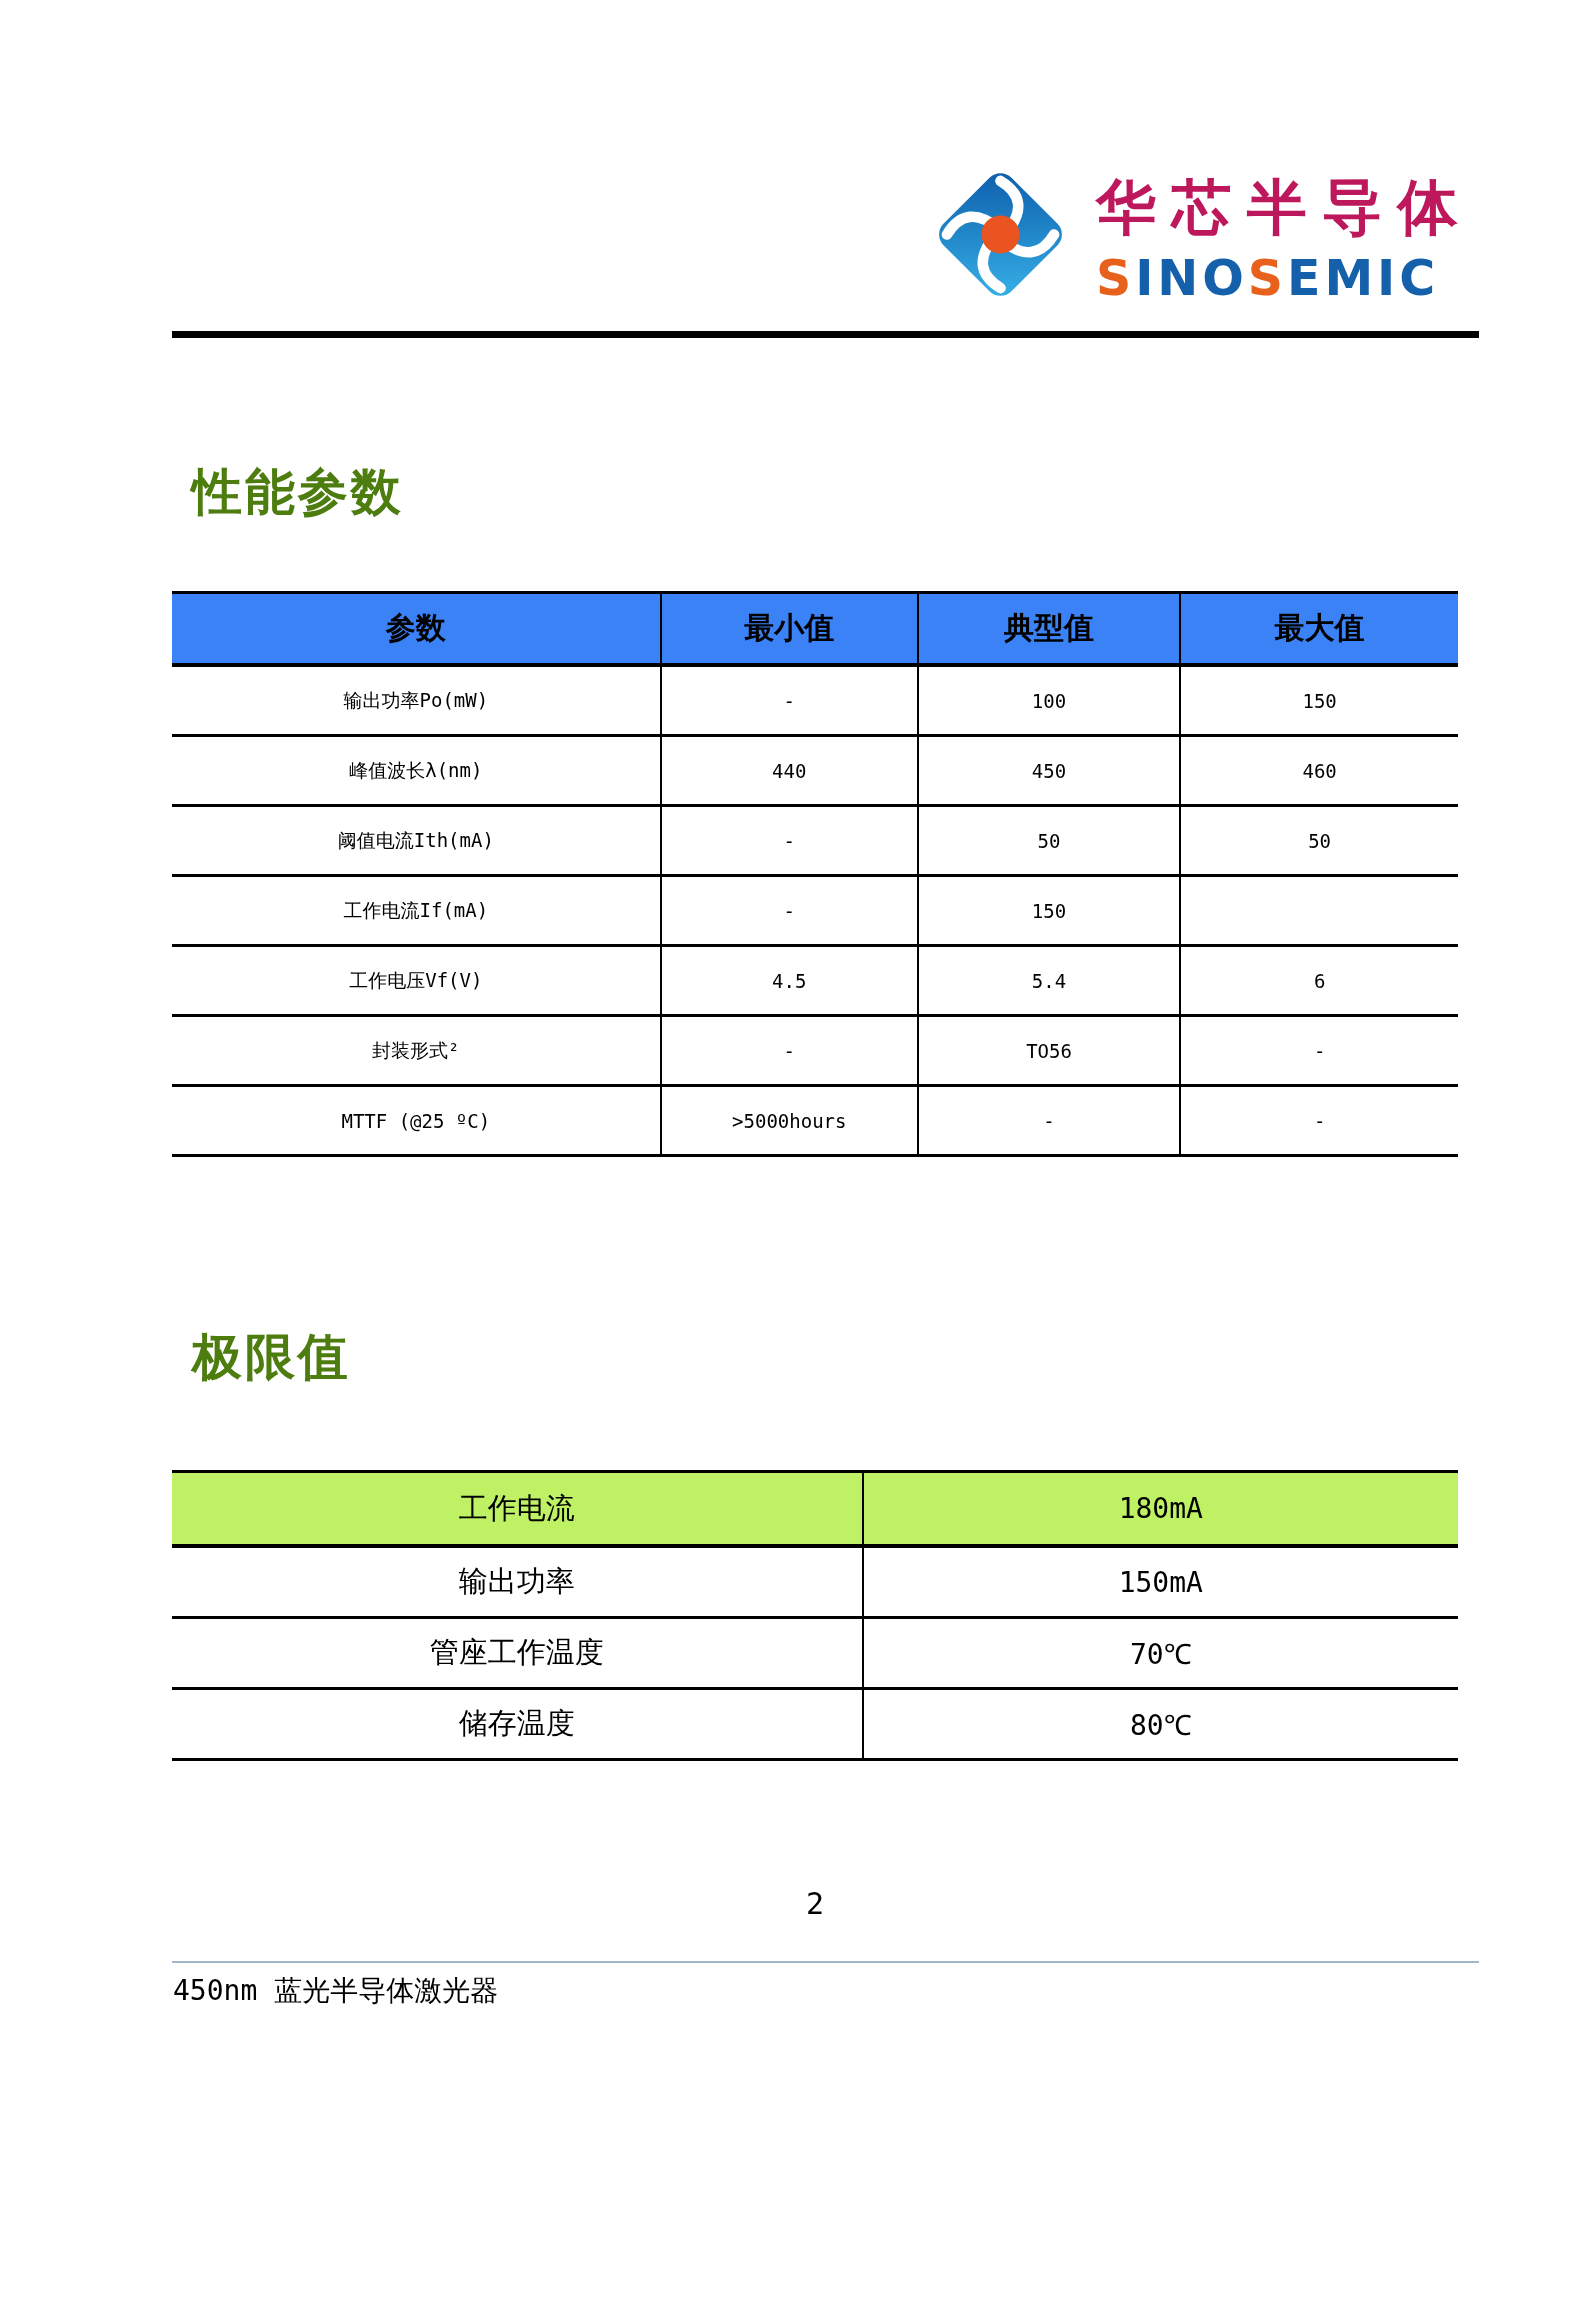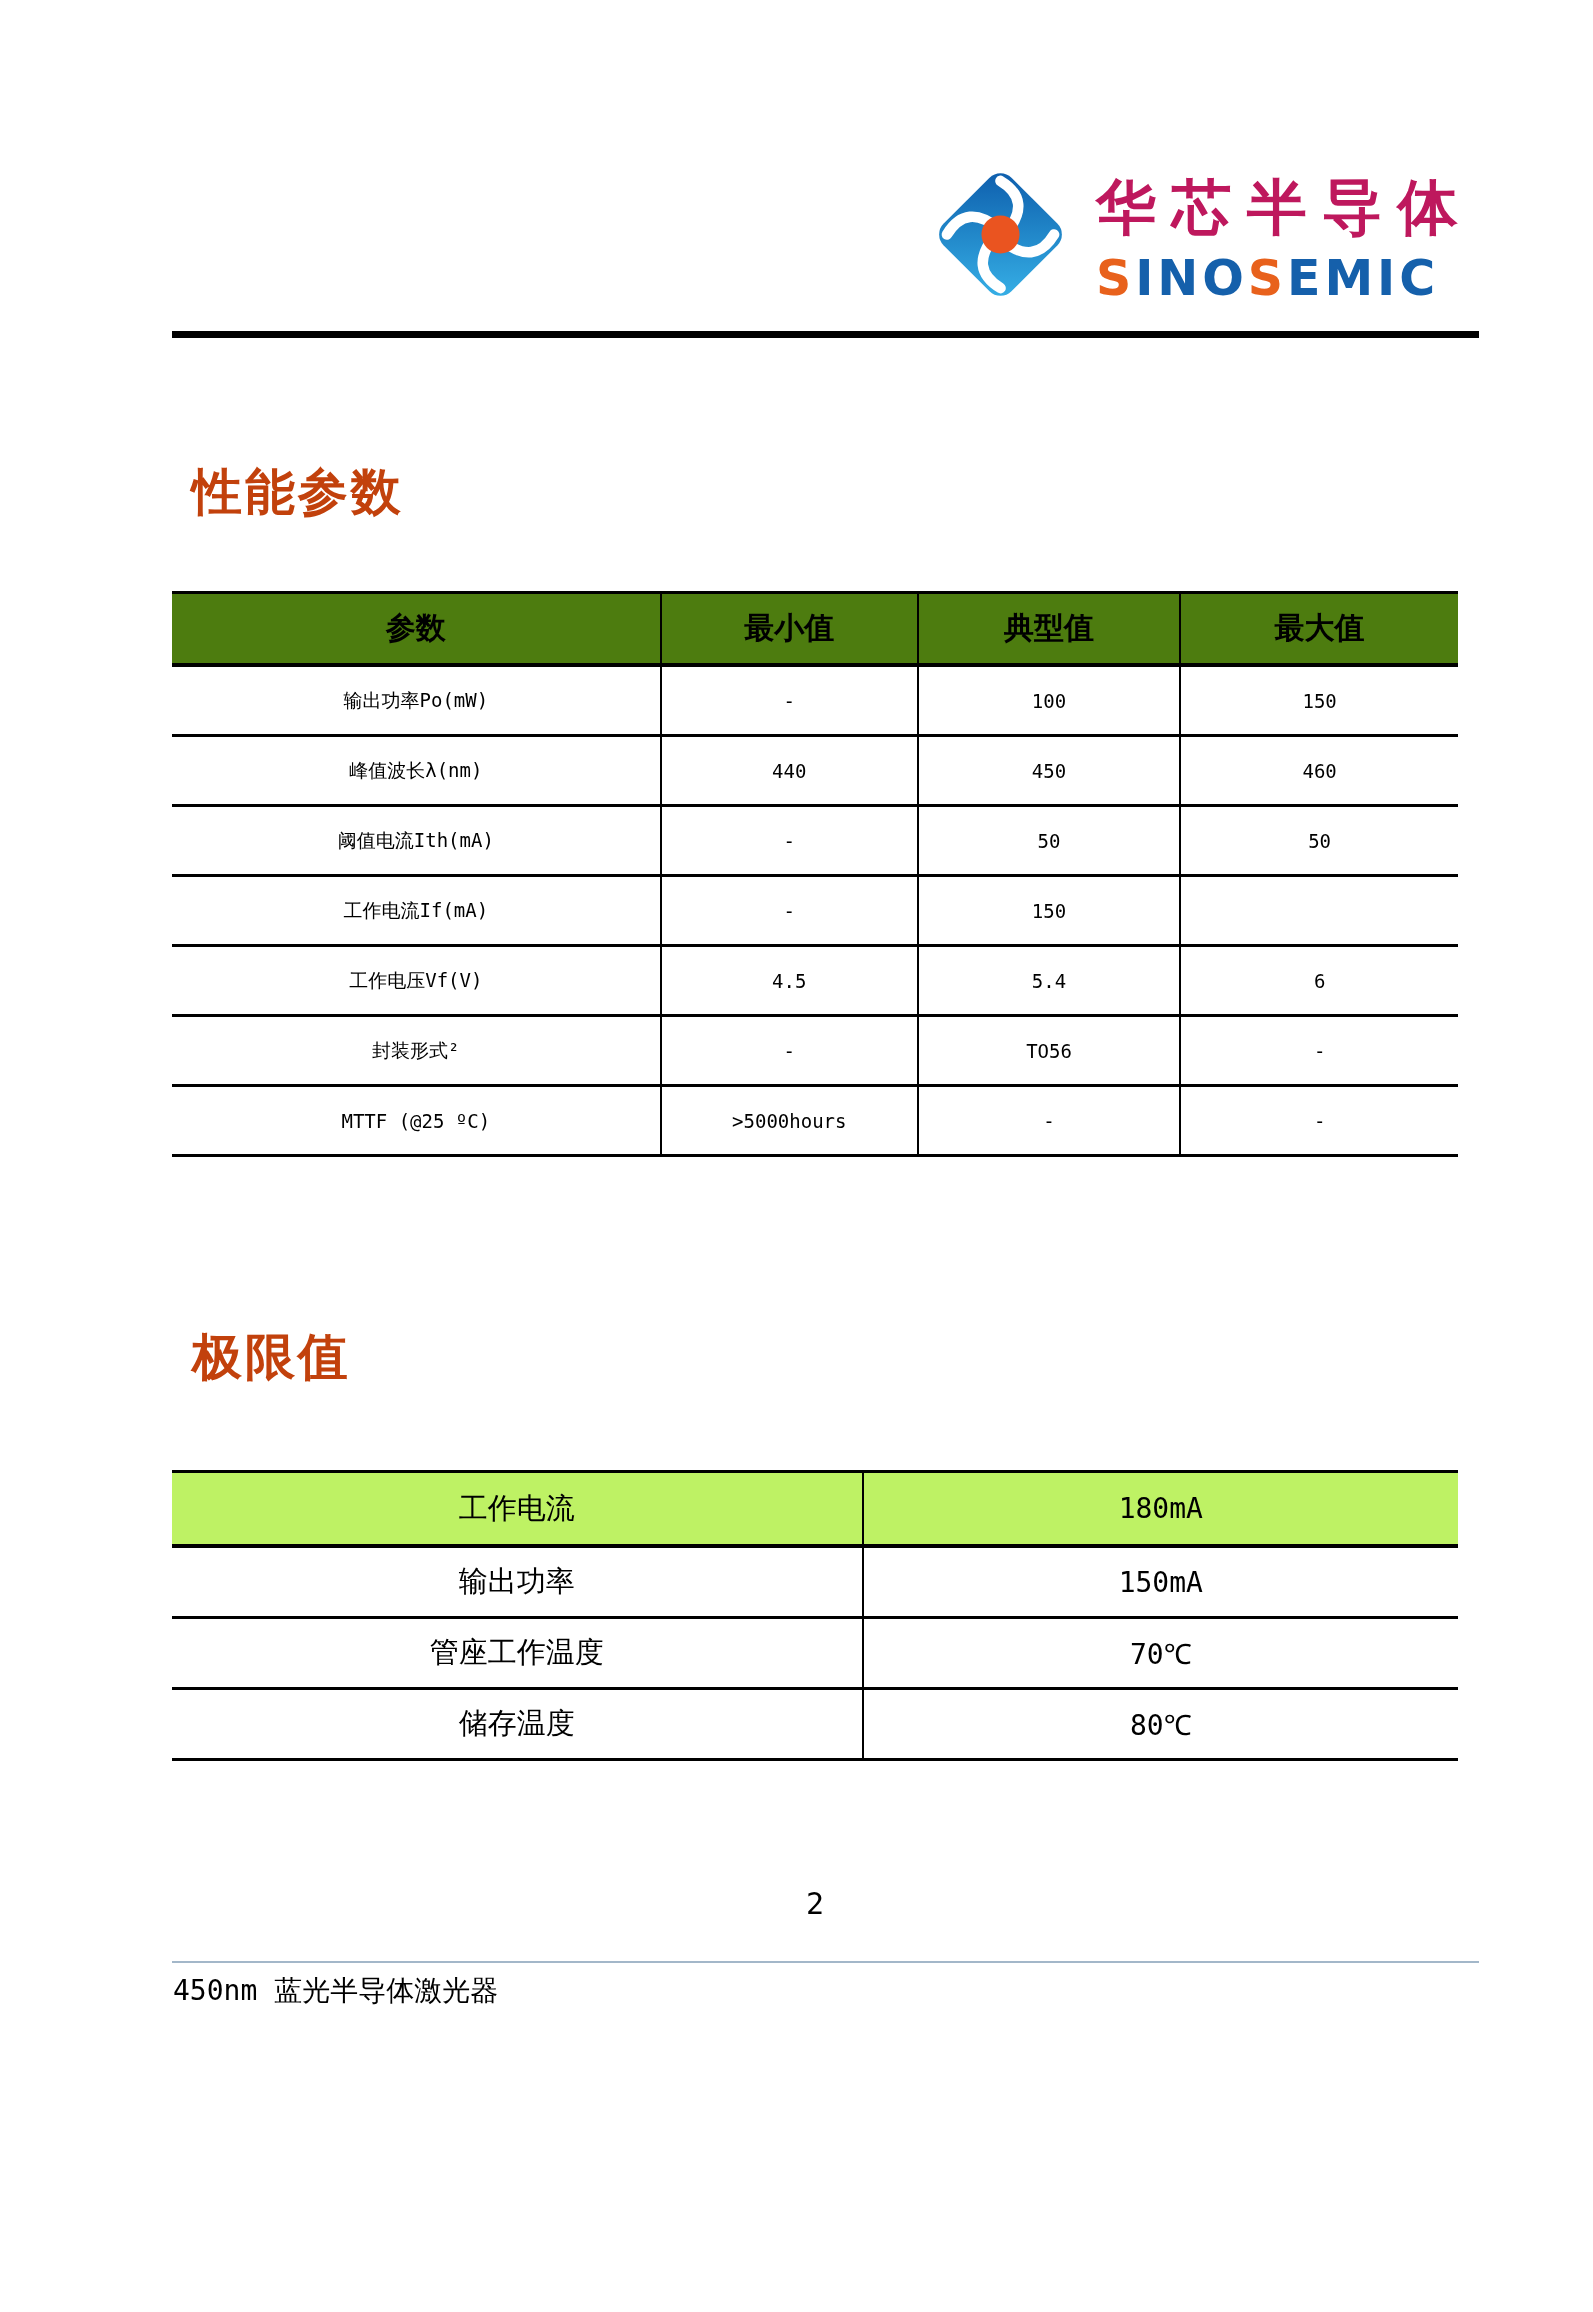--- a/index.html
+++ b/index.html
@@ -24,40 +24,40 @@
     font-family:"DejaVu Sans","Liberation Sans",sans-serif;
   }
   .logo-en .accent { color:#E8611C; }
 
   
   .header-rule { position:absolute; left:172px; top:331px; width:1307px; height:6.8px; background:#000; }
 
   
   .section-title {
     position:absolute; left:192px; margin:0; font-size:50px; font-weight:bold;
-    letter-spacing:2.9px; line-height:1.1; color:#c2410c;
+    letter-spacing:2.9px; line-height:1.1; color:#4d7c0f;
   }
   .title-perf { top:465px; }
   .title-limit { top:1330px; }
 
   
   table.sheet {
     position:absolute; left:172px; width:1286px;
     border-collapse:collapse; table-layout:fixed;
     border-top:3.9px solid #000; border-bottom:3.9px solid #000;
   }
   table.sheet td, table.sheet th {
     text-align:center; vertical-align:middle; padding:0;
     font-family:"DejaVu Sans Mono","Liberation Mono",monospace;
     font-weight:normal;
   }
   
   table.perf { top:591px; }
   table.perf th {
-    height:69px; background:#4d7c0f; border-bottom:4.8px solid #000;
+    height:69px; background:#3b82f6; border-bottom:4.8px solid #000;
     font-size:30px; font-weight:bold;
     font-family:"DejaVu Sans","Liberation Sans",sans-serif;
   }
   table.perf td { height:67px; border-bottom:3.9px solid #000; font-size:19px; }
   table.perf .vline { border-left:2.9px solid #000; }
 
   
   table.limits { top:1470px; }
   table.limits td { height:68px; border-bottom:3.9px solid #000; font-size:28px; }
   table.limits tr.header-row td {

